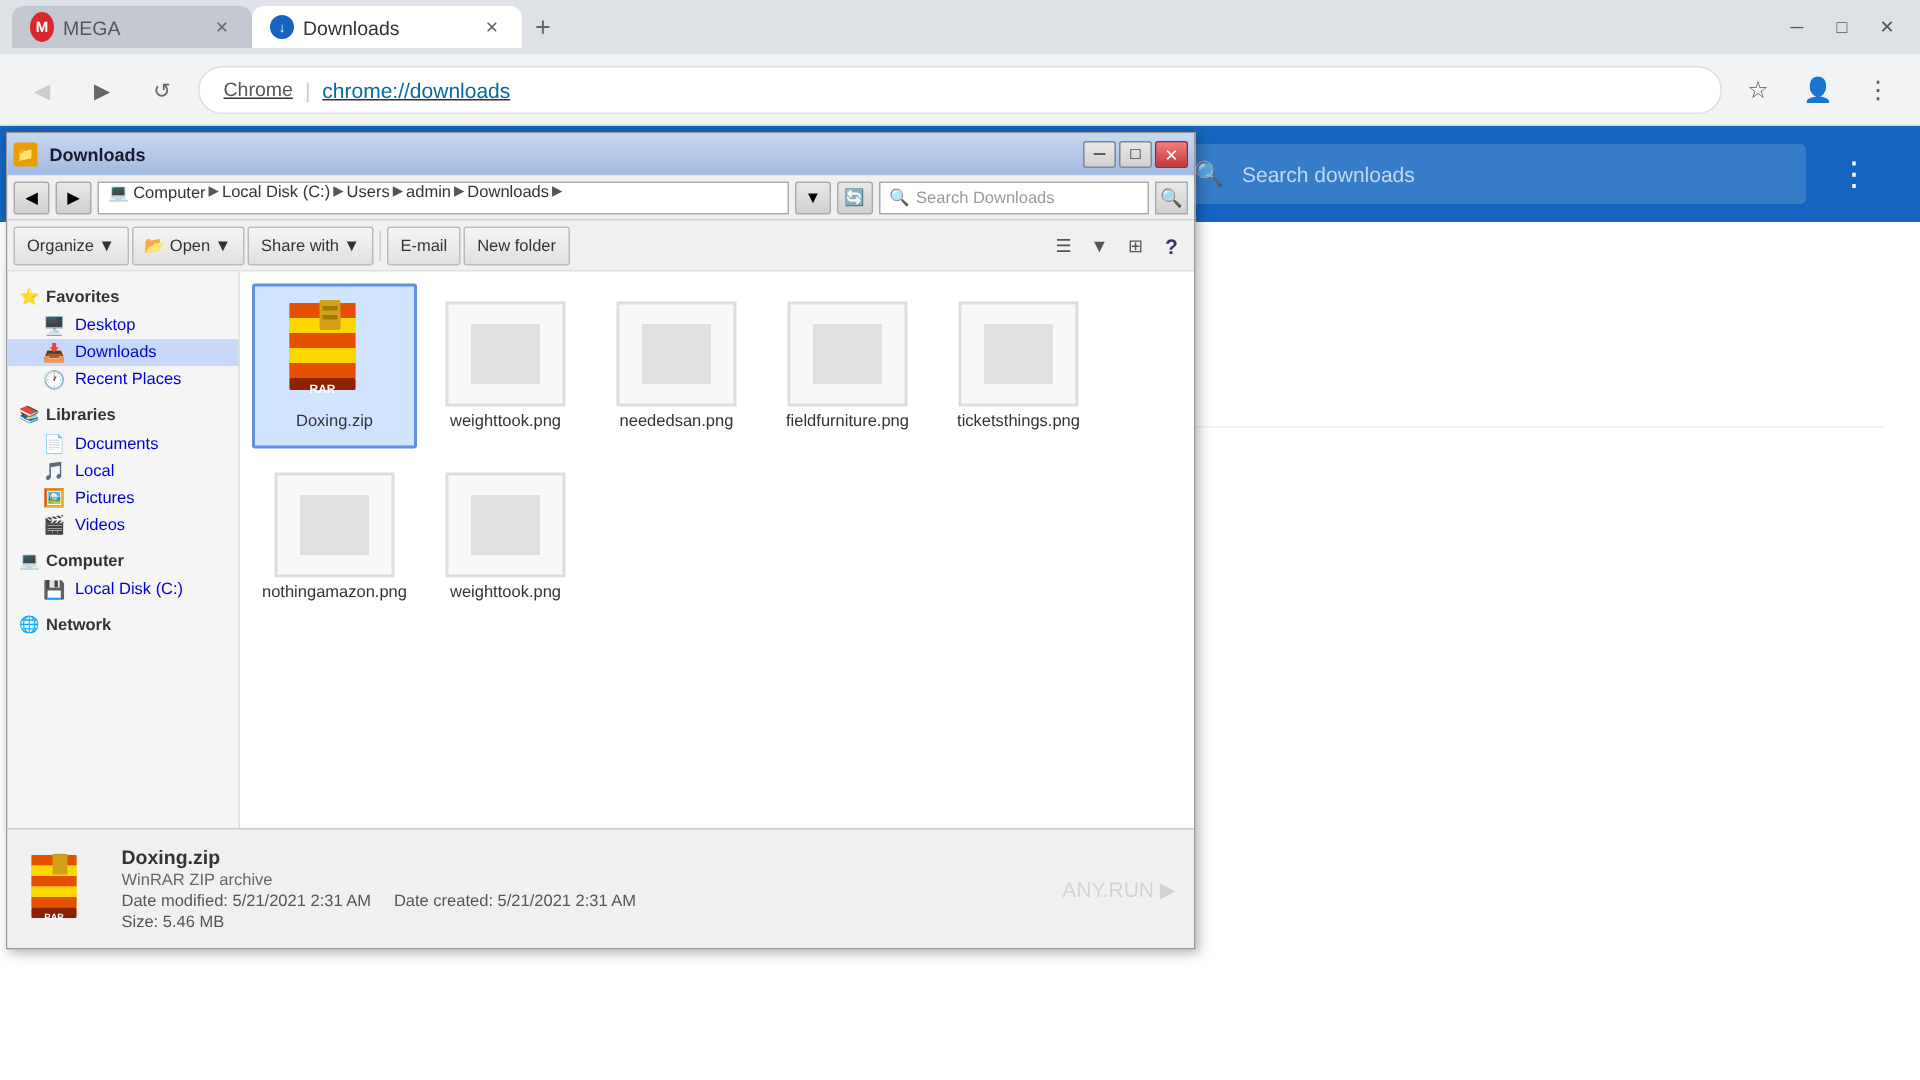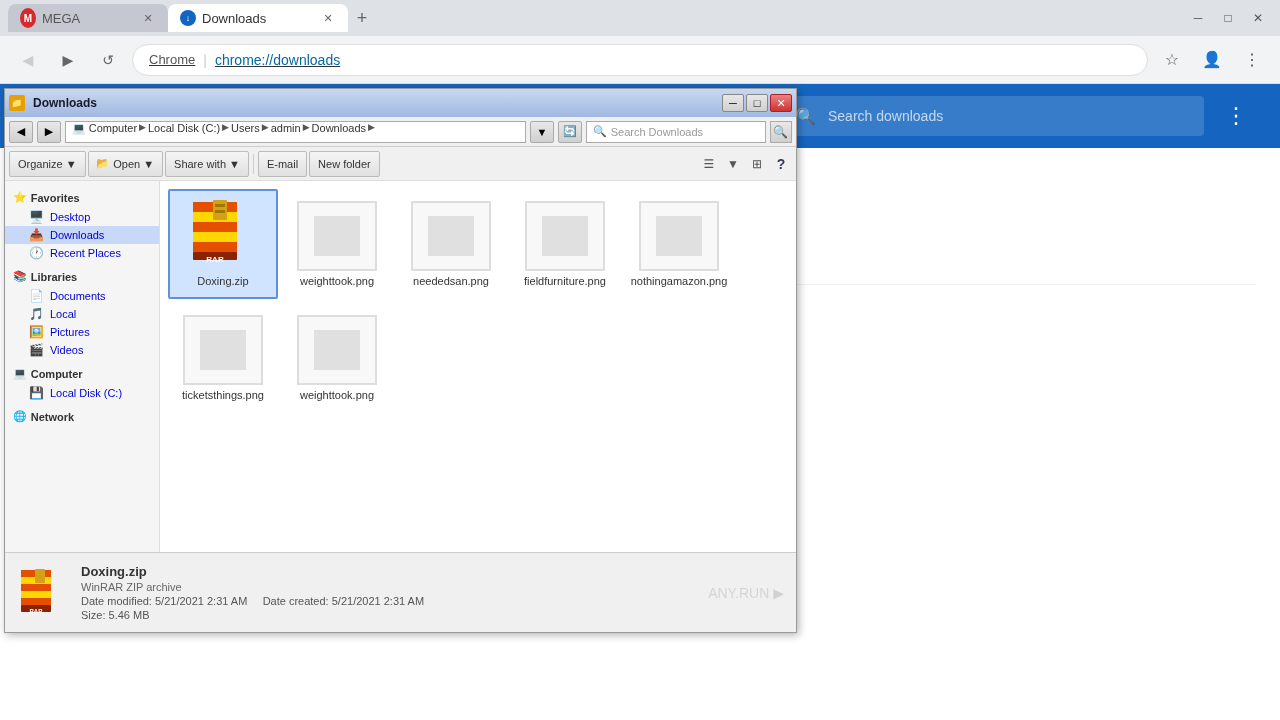--- a/index.html
+++ b/index.html
@@ -346,30 +346,30 @@
             </div>
             <div class="file-name">fieldfurniture.png</div>
           </div>
 
           <div class="file-item">
             <div class="file-thumb">
               <div class="png-placeholder">
                   <div class="png-inner"></div>
                 </div>
             </div>
+            <div class="file-name">ticketsthings.png</div>
+          </div>
+
+          <div class="file-item">
+            <div class="file-thumb">
+              <div class="png-placeholder">
+                  <div class="png-inner"></div>
+                </div>
+            </div>
             <div class="file-name">nothingamazon.png</div>
-          </div>
-
-          <div class="file-item">
-            <div class="file-thumb">
-              <div class="png-placeholder">
-                  <div class="png-inner"></div>
-                </div>
-            </div>
-            <div class="file-name">ticketsthings.png</div>
           </div>
 
           <div class="file-item">
             <div class="file-thumb">
               <div class="png-placeholder">
                   <div class="png-inner"></div>
                 </div>
             </div>
             <div class="file-name">weighttook.png</div>
           </div>

